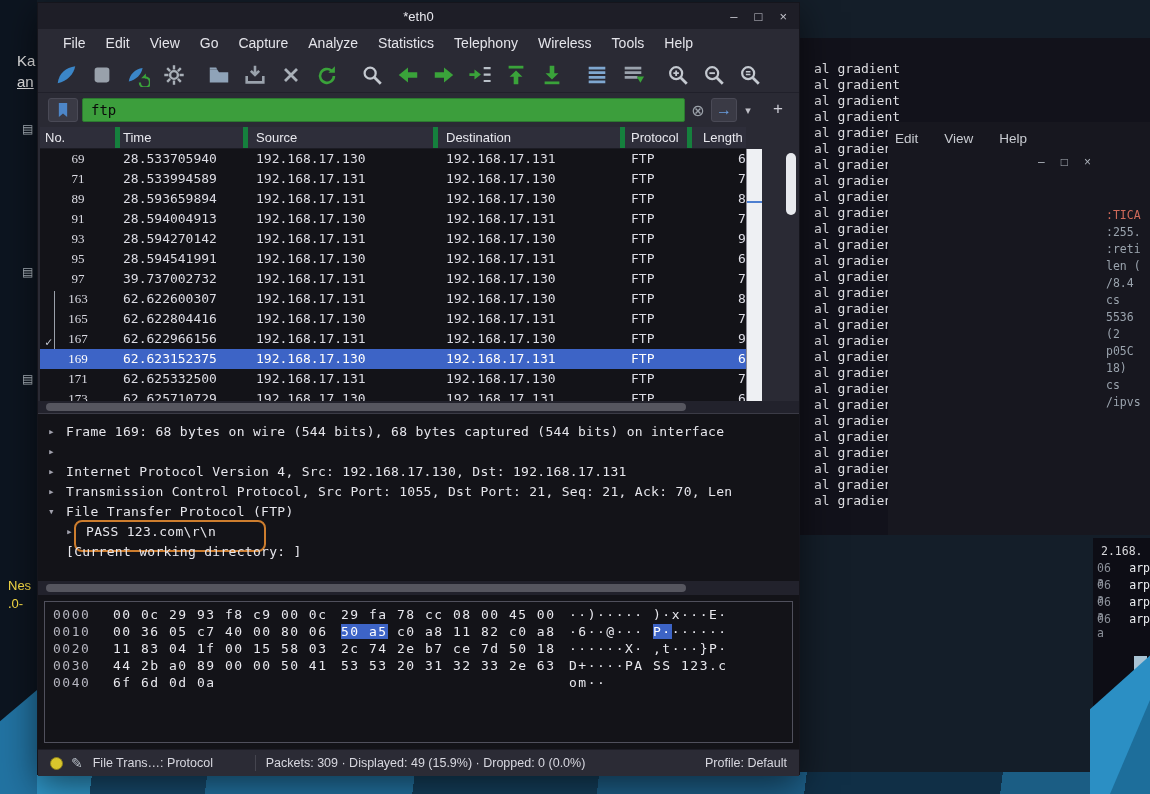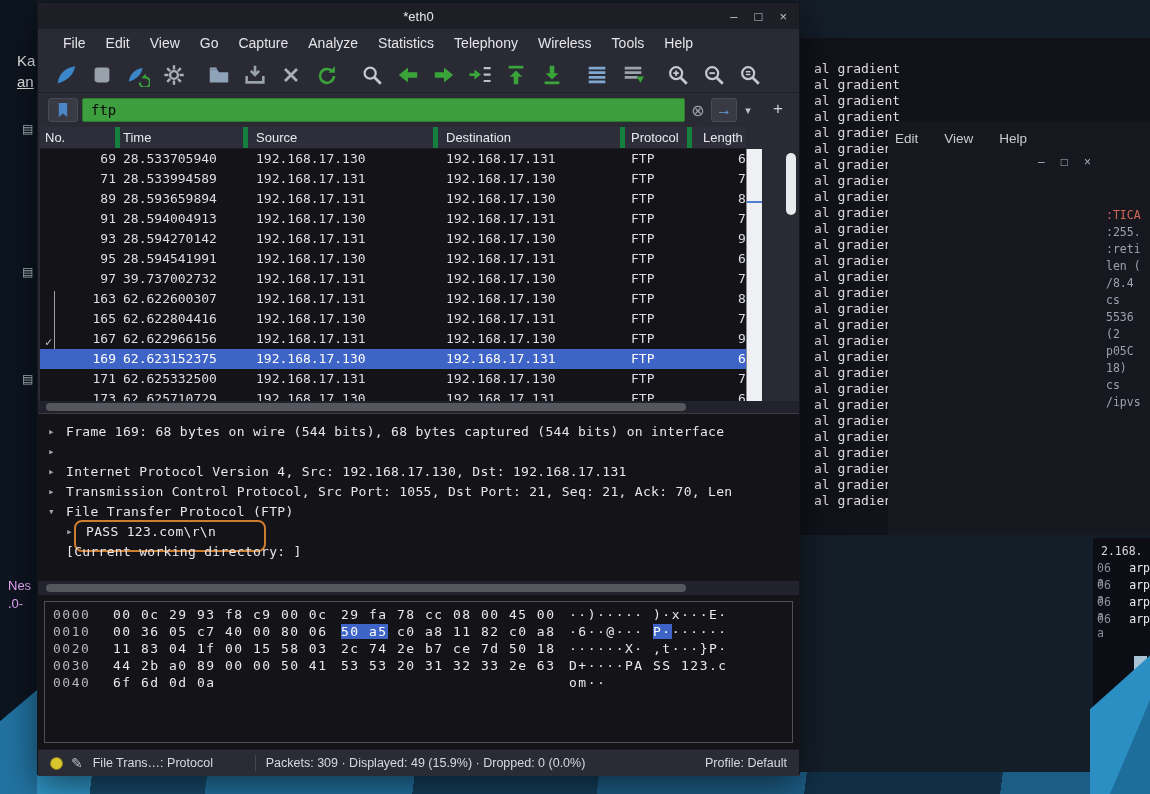--- a/index.html
+++ b/index.html
@@ -8,21 +8,21 @@
 
   
   .left-strip{position:absolute;left:0;top:0;width:37px;height:794px;background:#0d1520;}
   .bottom-strip{position:absolute;left:0;top:772px;width:1150px;height:22px;
     background:linear-gradient(97deg,#2f97c9 0%,#2f97c9 8%,#174a6c 8%,#174a6c 18%,#2273a2 18%,#2273a2 36%,#143f5c 36%,#143f5c 52%,#1d5f88 52%,#1d5f88 70%,#102f46 70%,#102f46 87%,#1b5d84 87%);}
   .facet-left{position:absolute;left:0;top:690px;width:37px;height:104px;background:#2273a2;clip-path:polygon(0 30%,100% 0,100% 100%,0 100%);}
   .facet-right{position:absolute;left:1090px;top:640px;width:60px;height:154px;background:#2b8fc4;clip-path:polygon(0 45%,100% 10%,100% 100%,0 100%);}
   .facet-right2{position:absolute;left:1110px;top:700px;width:40px;height:94px;background:#1d6e9b;clip-path:polygon(0 100%,100% 0,100% 100%);}
   .frag{position:absolute;color:#e8e8e8;font-size:15px;}
   .glyph{position:absolute;left:22px;color:#b8c0c8;font-size:12px;}
-  .frag-bl{position:absolute;left:8px;color:#f0abfc;font-size:13px;}
+  .frag-bl{position:absolute;left:8px;color:#fde047;font-size:13px;}
 
   
   .term-a{position:absolute;left:797px;top:38px;width:353px;height:497px;background:#12121b;}
   .term-a .lines{padding-top:23px;}
   .term-a .tline{height:16px;line-height:16px;font:13px "DejaVu Sans Mono",monospace;color:#dedee2;padding-left:17px;white-space:pre;}
 
   
   .bw-panel{position:absolute;left:888px;top:122px;width:262px;height:413px;background:#17171f;}
   .bw-menu{position:absolute;left:7px;top:9px;display:flex;gap:26px;color:#c9ccd2;font-size:13.5px;}
   .bw-ctls{position:absolute;left:150px;top:33px;display:flex;gap:16px;color:#aeb4bc;font-size:12px;}
@@ -58,21 +58,21 @@
 
   .plist-hdr{position:absolute;left:2px;top:124px;width:706px;height:22px;display:grid;grid-template-columns:80px 128px 190px 187px 67px 1fr;background:#2e2e3a;border-bottom:1px solid #1c1c24;color:#e8e8ee;font-size:13px;line-height:21px;}
   .plist-hdr div{border-right:5px solid #15803d;padding-left:8px;overflow:hidden;white-space:nowrap;}
   .plist-hdr .h-no{padding-left:5px;}
   .plist-hdr .h-time{padding-left:3px;}
   .plist-hdr .h-proto{padding-left:6px;}
   .plist-hdr .h-len{padding-left:11px;border-right:none;}
   .plist-body{position:absolute;left:2px;top:146px;width:706px;height:252px;background:#131318;overflow:hidden;font:13px "DejaVu Sans Mono",monospace;color:#dcdce4;}
   .prow{display:grid;grid-template-columns:80px 128px 190px 187px 67px 55px;height:20px;line-height:20px;white-space:nowrap;}
   .prow.sel{background:#3d64c6;color:#ffffff;}
-  .c-no{text-align:right;padding-right:4px;}
+  .c-no{text-align:center;padding-right:4px;font-family:Liberation Serif, serif;}
   .c-time{padding-left:3px;}
   .c-src,.c-dst{padding-left:8px;}
   .c-proto{padding-left:6px;}
   .c-len{padding-left:46px;}
   .conv-line{position:absolute;left:14px;top:142px;height:58px;width:0;border-left:1px solid #9aa0aa;}
   .conv-check{position:absolute;left:5px;top:186px;color:#c8ccd4;font-size:12px;}
   .minimap{position:absolute;left:708px;top:146px;width:16px;height:252px;background:#eef0f3;border-left:1px solid #8a8a94;}
   .minimap .cur{position:absolute;left:0;top:52px;width:100%;height:2px;background:#4d7fd0;}
   .vscroll{position:absolute;left:748px;top:150px;width:10px;height:62px;background:#e8eaee;border-radius:5px;}
 

